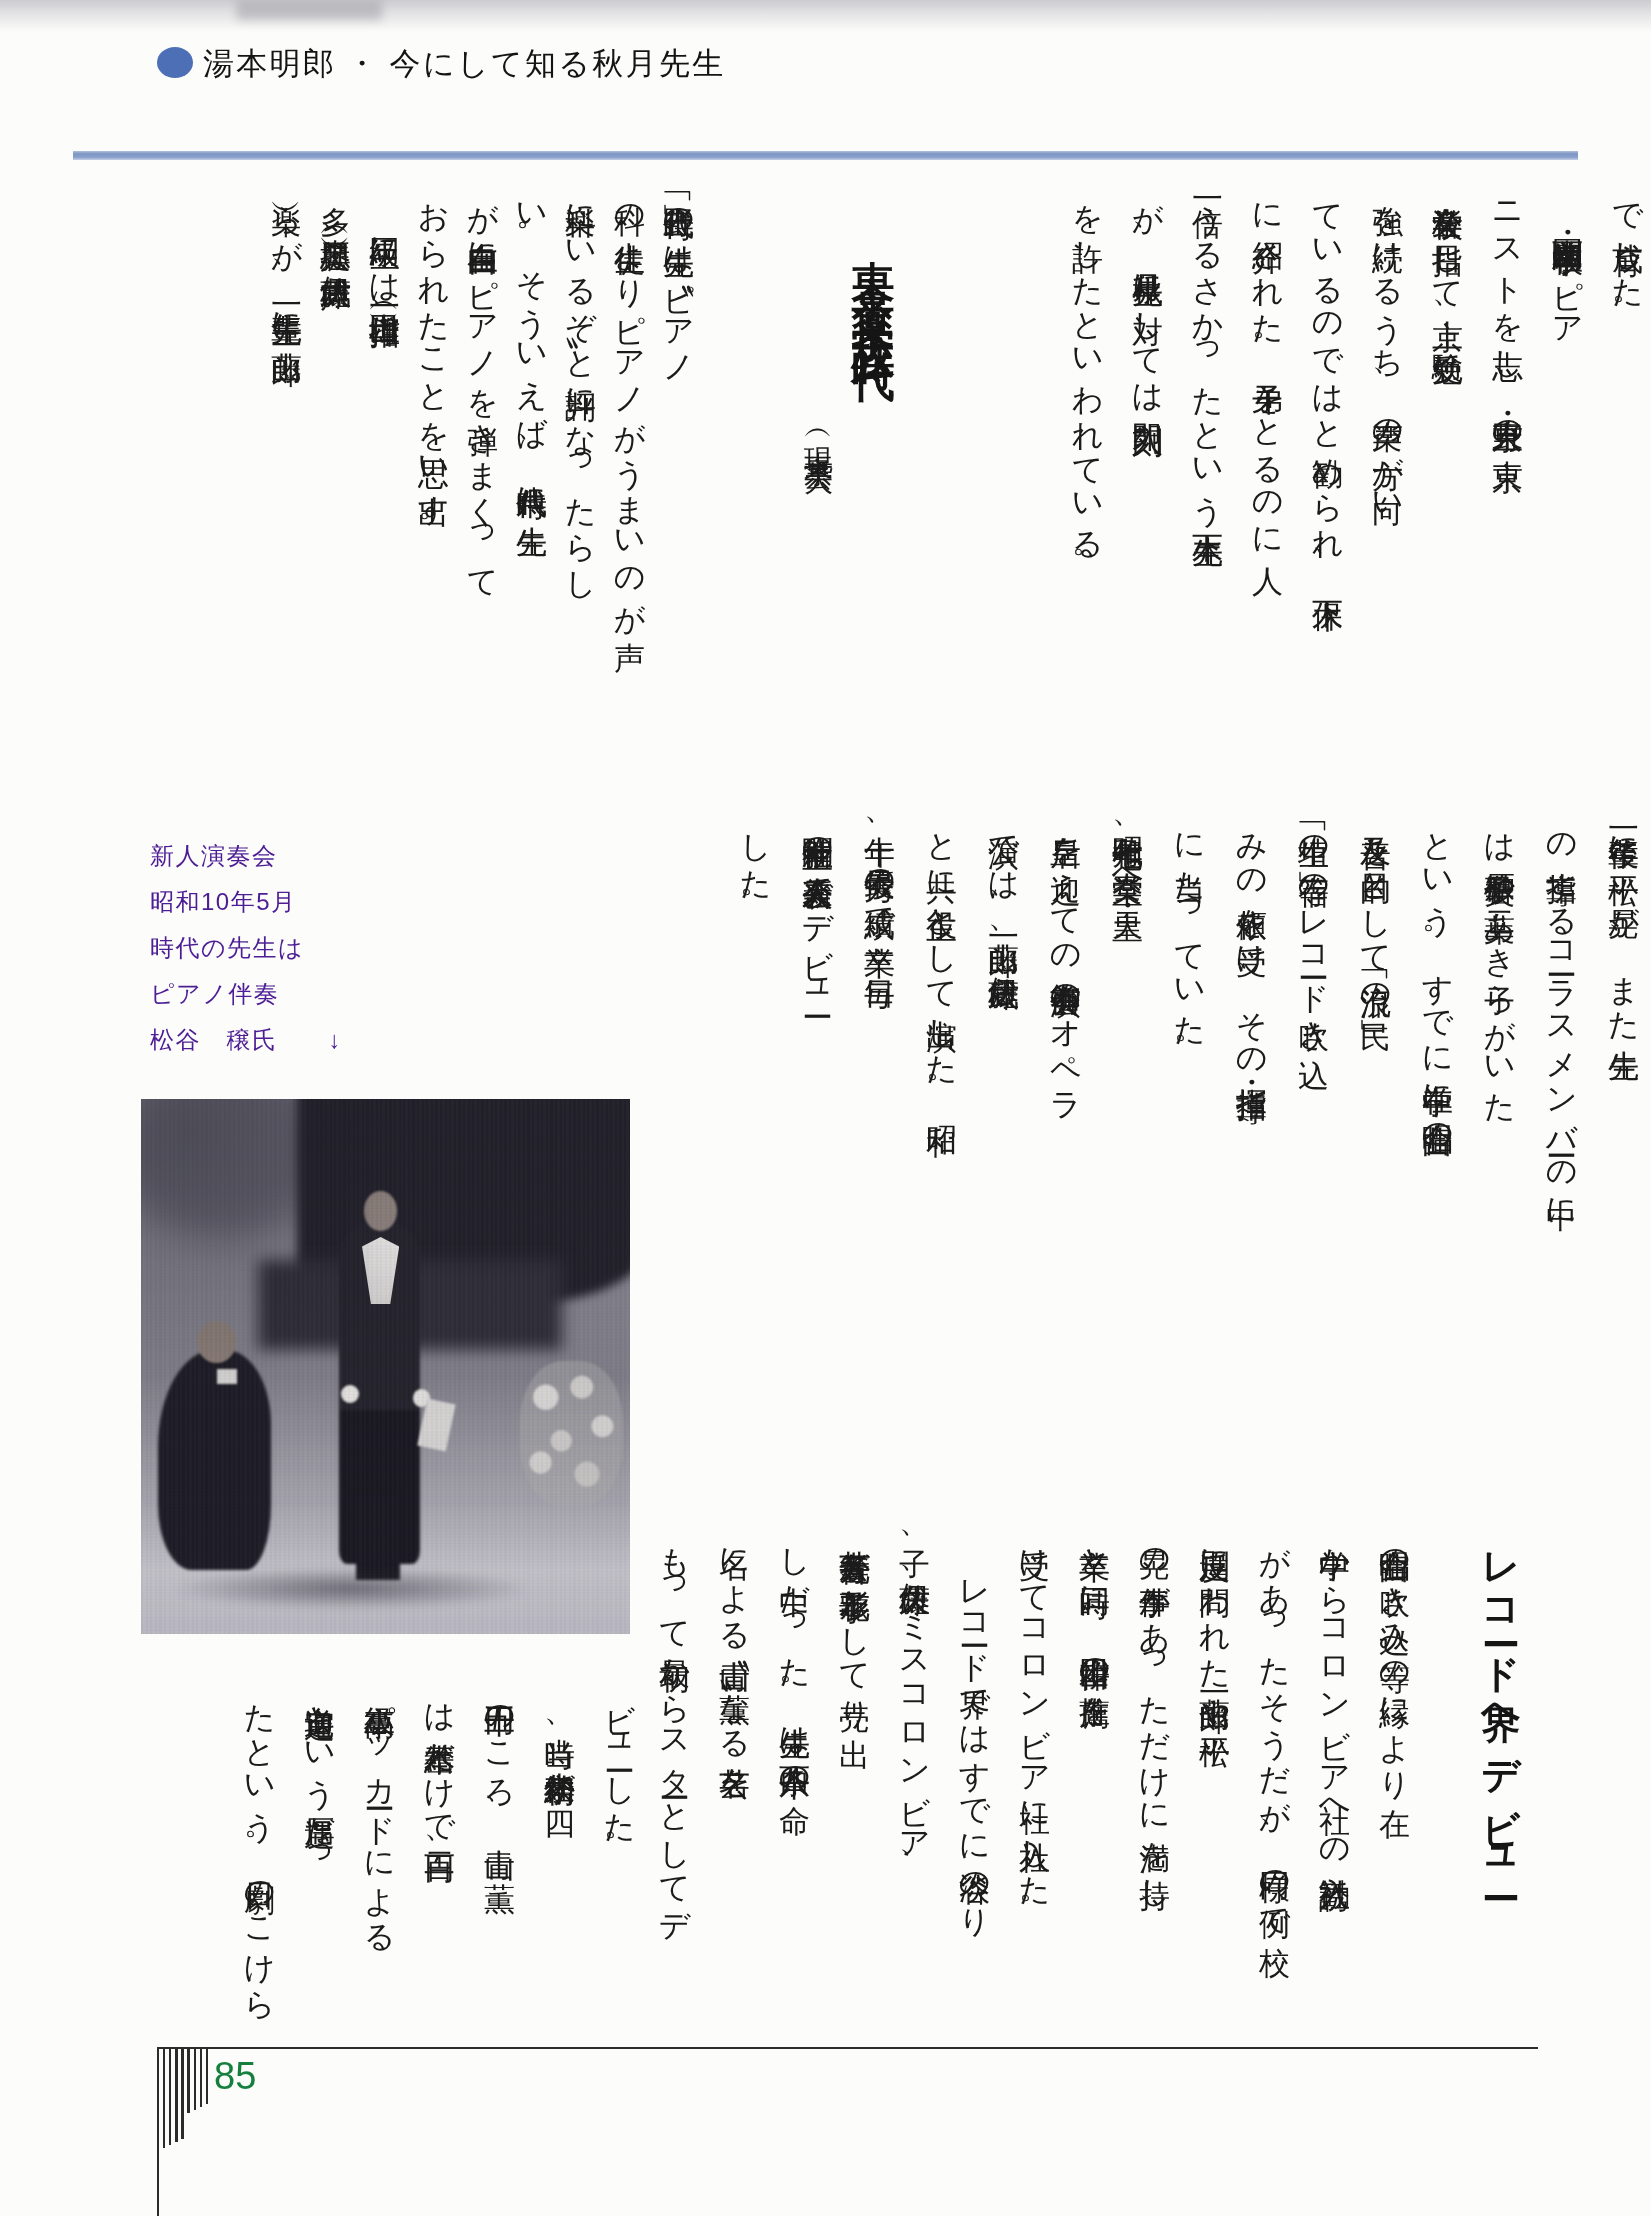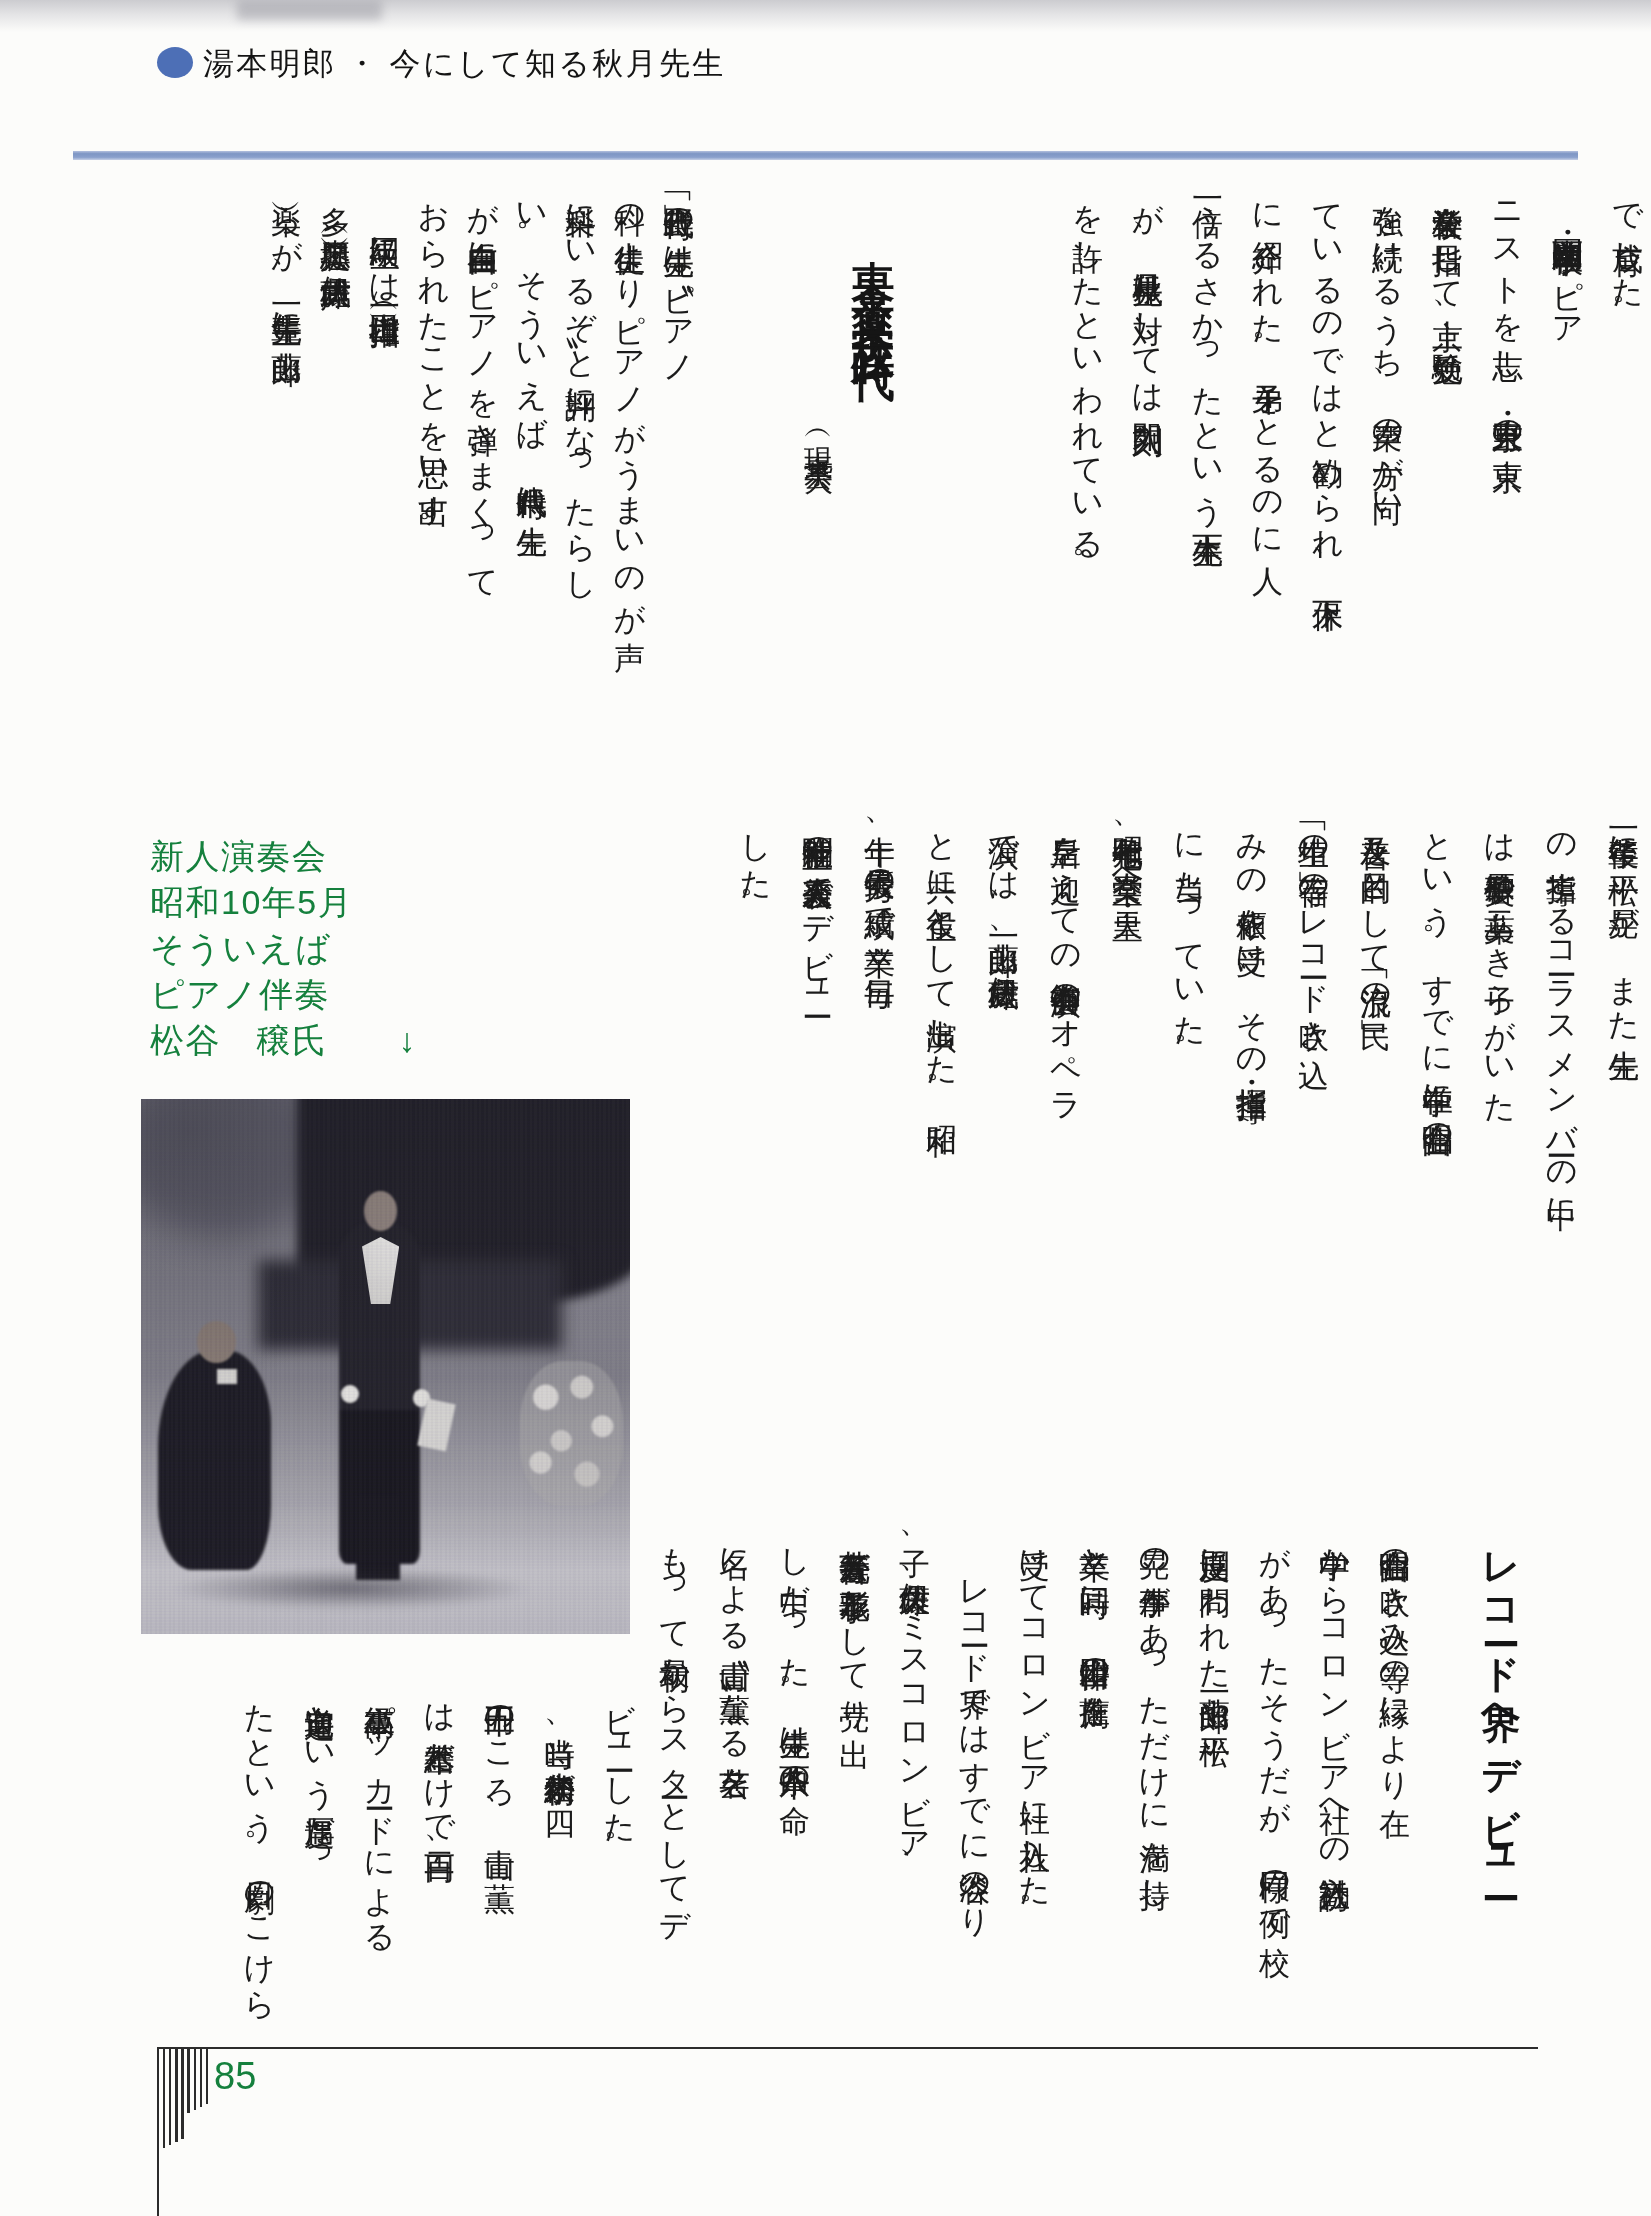--- a/index.html
+++ b/index.html
@@ -38,21 +38,21 @@
   .vheading{position:absolute;writing-mode:vertical-rl;text-orientation:mixed;white-space:nowrap;
     font-weight:bold;color:#151515;}
   #hd-tokyo{right:786px;top:226px;font-size:43px;letter-spacing:14.5px;}
   #hd-tokyo-sub{position:absolute;writing-mode:vertical-rl;text-orientation:mixed;white-space:nowrap;
     right:849px;top:420px;font-size:29px;letter-spacing:4.6px;color:#1b1b1b;}
   #hd-record{right:162px;top:1526px;font-size:38px;letter-spacing:5.4px;}
 
   
   .caption{position:absolute;left:150px;top:833px;
     font-family:"Liberation Sans","DejaVu Sans",sans-serif;
-    font-size:34px;line-height:46px;color:#15803d;letter-spacing:1.5px;}
+    font-size:24px;line-height:46px;color:#4c1d95;letter-spacing:1.5px;}
 
   
   .photo{position:absolute;left:141px;top:1099px;width:489px;height:535px;overflow:hidden;
     background:linear-gradient(180deg,#84848a 0%,#7d7d83 52%,#a8a8ac 76%,#c7c7ca 88%,#bebec2 100%);}
   .photo *{position:absolute;}
   .ph-noise{inset:0;opacity:.5;background:
     repeating-linear-gradient(0deg,rgba(122,104,158,.10) 0 1.5px,rgba(170,170,160,.06) 1.5px 3.1px),
     repeating-linear-gradient(90deg,rgba(70,70,95,.08) 0 2.3px,rgba(205,205,214,.07) 2.3px 4.6px);}
   .ph-darktl{left:-6%;top:-8%;width:45%;height:34%;background:#55555e;border-radius:50%;filter:blur(17px);opacity:.8;}
   .ph-piano{left:32%;top:-4%;width:74%;height:42%;background:#17171c;border-radius:0 0 34% 18%;filter:blur(4.6px);}
@@ -137,21 +137,21 @@
       <div class="bline">が自由自在にピアノを弾きまくって</div>
       <div class="bline">おられたことを思い出す。</div>
       <div class="bline">　同級生には山田一雄（指揮）、</div>
       <div class="bline">多　忠興（提琴）、伊藤武雄（声</div>
       <div class="bline">楽）らが、一年先輩に藤山一郎、</div>
     </div>
 
   <div class="caption">
       <div class="bline">新人演奏会</div>
       <div class="bline">昭和10年5月</div>
-      <div class="bline">そういえば</div>
+      <div class="bline">時代の先生は</div>
       <div class="bline">ピアノ伴奏</div>
       <div class="bline">松谷　穣氏　　↓</div>
     </div>
 
   <div class="photo">
     <span class="ph-darktl"></span>
     <span class="ph-piano"></span>
     <span class="ph-piano2"></span>
     <span class="ph-sit"></span>
     <span class="ph-head2"></span>

